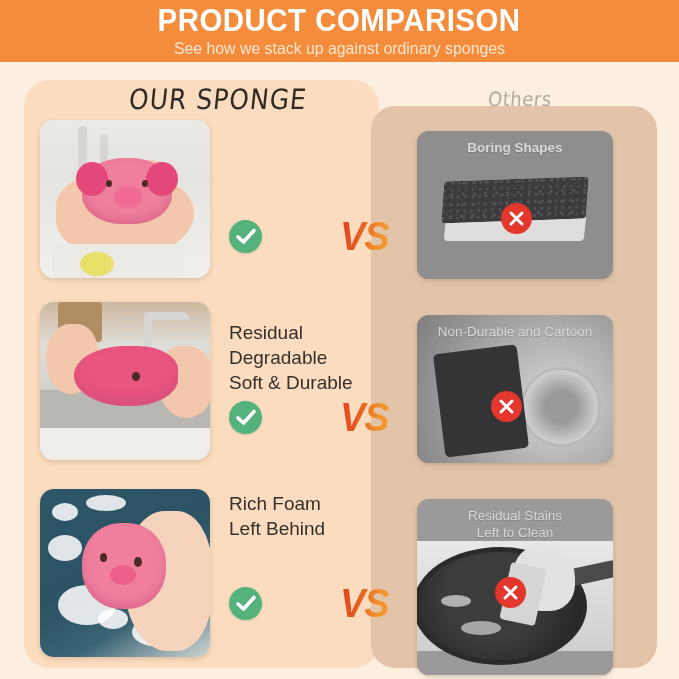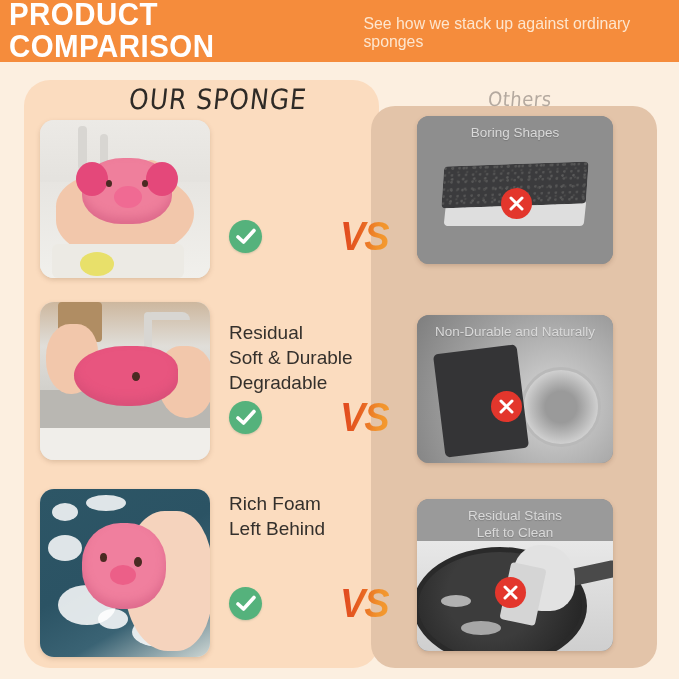--- a/index.html
+++ b/index.html
@@ -22,21 +22,21 @@
   }
 
   
   .banner {
     position: absolute;
     left: 0; top: 0;
     width: 679px;
     height: 62px;
     background: #f58c3c;
     display: flex;
-    flex-direction: row;
+    flex-direction: column;
     align-items: center;
     justify-content: center;
   }
   .banner-title {
     color: #ffffff;
     font-size: 31px;
     font-weight: bold;
     letter-spacing: 0.5px;
     line-height: 1.02;
     font-family: "Liberation Sans Narrow", "Liberation Sans", sans-serif;
@@ -297,21 +297,21 @@
     </div>
 
     <div class="badge-check" style="top:104px;">
       <svg width="20" height="18" viewBox="0 0 20 18">
           <path d="M2 9 L7.5 14 L18 2.5" stroke="#ffffff" stroke-width="3.6" fill="none" stroke-linecap="round" stroke-linejoin="round"></path>
         </svg>
     </div>
 
     <div class="vs" style="top:99px;">VS</div>
 
-    <div class="photo-others" style="top:0;">
+    <div class="photo-others" style="top:15px;font-weight:bold;">
       <div class="scene" style="background:#8e8e8e;"></div>
       <div class="others-label">
         <div>Boring Shapes</div>
       </div>
       <div class="grey-sponge-base" style="left:28px; top:84px; width:140px; height:26px; border-radius:4px; transform:skewX(-6deg);"></div>
       <div class="grey-sponge-top" style="left:26px; top:48px; width:144px; height:42px; border-radius:4px; transform:skewX(-6deg) rotate(-2deg);"></div>
       <div class="badge-x" style="left:84px; top:72px;">
         <svg width="15" height="15" viewBox="0 0 15 15">
             <path d="M2 2 L13 13 M13 2 L2 13" stroke="#ffffff" stroke-width="3" stroke-linecap="round"></path>
           </svg>
@@ -331,36 +331,36 @@
         <div class="hand" style="left:6px; top:22px; width:52px; height:70px; border-radius:46% 40% 50% 48%;"></div>
         <div class="hand" style="left:118px; top:44px; width:56px; height:72px; border-radius:40% 46% 48% 50%;"></div>
         <div class="sponge-pig" style="left:34px; top:44px; width:104px; height:60px; border-radius:50% 40% 46% 52%; background:#e8557f;">
           <div class="eye" style="left:58px; top:26px; width:8px; height:9px;"></div>
         </div>
       </div>
     </div>
 
     <div class="feature" style="top:20px;">
       <div class="feature-line">Residual</div>
+      <div class="feature-line">Degradable</div>
       <div class="feature-line">Soft &amp; Durable</div>
-      <div class="feature-line">Degradable</div>
     </div>
 
     <div class="badge-check" style="top:101px;">
       <svg width="20" height="18" viewBox="0 0 20 18">
           <path d="M2 9 L7.5 14 L18 2.5" stroke="#ffffff" stroke-width="3.6" fill="none" stroke-linecap="round" stroke-linejoin="round"></path>
         </svg>
     </div>
 
     <div class="vs" style="top:96px;">VS</div>
 
     <div class="photo-others" style="top:15px;">
       <div class="scene" style="background:radial-gradient(circle at 70% 60%, #cfcfcf 10%, #9f9f9f 60%, #7e7e7e 100%);"></div>
       <div class="others-label">
-        <div>Non-Durable and Naturally</div>
+        <div>Non-Durable and Cartoon</div>
       </div>
       <div class="drain" style="left:104px; top:52px; width:74px; height:74px;"></div>
       <div class="grey-sponge-top" style="left:22px; top:34px; width:84px; height:104px; border-radius:5px; transform:rotate(-7deg); background:#343436;"></div>
       <div class="badge-x" style="left:74px; top:76px;">
         <svg width="15" height="15" viewBox="0 0 15 15">
             <path d="M2 2 L13 13 M13 2 L2 13" stroke="#ffffff" stroke-width="3" stroke-linecap="round"></path>
           </svg>
       </div>
     </div>
   </div>
@@ -390,21 +390,21 @@
     </div>
 
     <div class="badge-check" style="top:100px;">
       <svg width="20" height="18" viewBox="0 0 20 18">
           <path d="M2 9 L7.5 14 L18 2.5" stroke="#ffffff" stroke-width="3.6" fill="none" stroke-linecap="round" stroke-linejoin="round"></path>
         </svg>
     </div>
 
     <div class="vs" style="top:95px;">VS</div>
 
-    <div class="photo-others" style="top:12px; height:152px;">
+    <div class="photo-others" style="top:12px; height:176px;">
       <div class="scene" style="background:#9a9a9a;"></div>
       <div style="position:absolute;left:0;top:42px;width:196px;height:110px;background:linear-gradient(180deg,#e8e8e8,#cfcfcf);"></div>
       <div class="others-label">
         <div>Residual Stains</div>
         <div>Left to Clean</div>
       </div>
       <div class="pan" style="left:-4px; top:48px; width:164px; height:108px;"></div>
       <div class="pan-handle" style="left:148px; top:66px; width:52px; height:17px; transform:rotate(-12deg);"></div>
       <div class="hand" style="left:96px; top:46px; width:62px; height:66px; border-radius:44% 50% 40% 46%; background:#e2e2e2;"></div>
       <div class="grey-sponge-base" style="left:88px; top:66px; width:36px; height:58px; border-radius:4px; background:#d5d5d5; transform:rotate(12deg);"></div>

